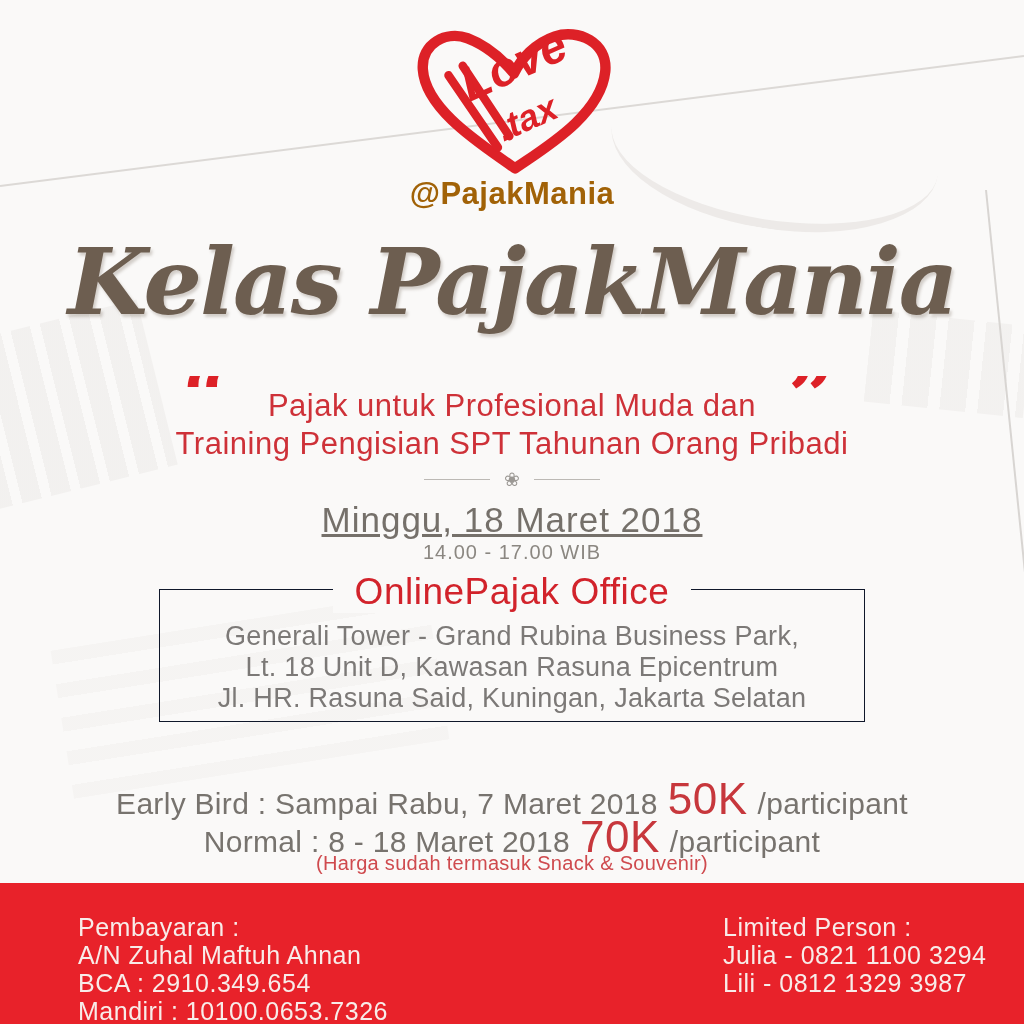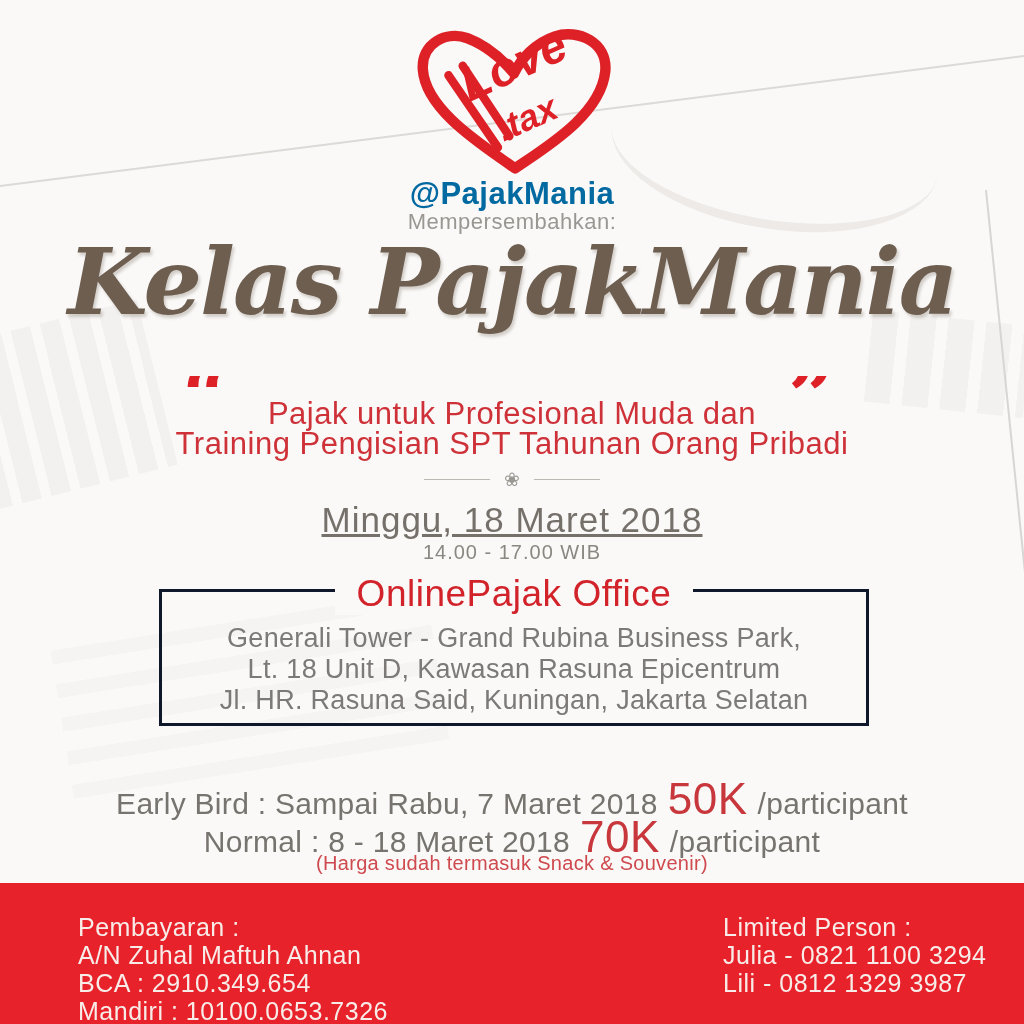--- a/index.html
+++ b/index.html
@@ -16,51 +16,51 @@
   .tex-right{left:868px;top:318px;width:160px;height:92px;transform:rotate(6deg);
     background:repeating-linear-gradient(90deg,#edebe9 0 26px,transparent 26px 38px);}
   .tex-papers{left:60px;top:620px;width:380px;height:150px;transform:rotate(-9deg);
     background:repeating-linear-gradient(180deg,#f1efed 0 14px,transparent 14px 34px);opacity:.5;}
   .glasses-arm{position:absolute;left:610px;top:70px;width:330px;height:150px;
     border:none;border-bottom:9px solid #e3dfdc;border-radius:50%;
     transform:rotate(9deg);opacity:.55;}
   
   .brand-heart{position:absolute;left:408px;top:24px;width:214px;height:152px;}
   .handle{position:absolute;left:0;top:176px;width:100%;text-align:center;
-    font-size:31px;font-weight:bold;color:#0369a1;letter-spacing:.5px;}
+    font-size:31px;font-weight:bold;color:#a16207;letter-spacing:.5px;}
   .tagline{position:absolute;left:0;top:209px;width:100%;text-align:center;
     font-size:22px;color:#9a9793;letter-spacing:.5px;}
   
   .main-title{position:absolute;left:0;top:228px;width:100%;text-align:center;
     font-family:"DejaVu Serif",serif;font-style:italic;font-weight:bold;
     font-size:92px;color:#6d5e50;letter-spacing:-2px;
     text-shadow:2px 3px 3px rgba(90,75,60,.25);}
   
   .quote{position:absolute;left:0;top:372px;width:100%;height:100px;}
   .quote-line{position:absolute;width:100%;text-align:center;
     color:#ce3138;letter-spacing:.5px;font-size:31px;}
-  .quote-line.l1{top:24px;}
+  .quote-line.l1{top:16px;}
   .quote-line.l2{top:54px;}
   .qmark{position:absolute;font-family:"DejaVu Serif",serif;font-weight:bold;
     color:#dd2127;font-size:82px;line-height:40px;height:46px;overflow:hidden;}
   .qmark.open{left:182px;top:4px;}
   .qmark.close{left:788px;top:4px;}
   
   .ornament{position:absolute;left:0;top:470px;width:100%;
     display:flex;align-items:center;justify-content:center;gap:14px;}
   .orn-line{width:66px;height:1px;background:#bcb9b5;}
   .orn-flower{font-size:19px;color:#9b9894;line-height:1;}
   
   .event-date{position:absolute;left:0;top:500px;width:100%;text-align:center;
     font-size:35px;color:#75706a;letter-spacing:1px;text-decoration:underline;}
   .event-time{position:absolute;left:0;top:541px;width:100%;text-align:center;
     font-size:20px;color:#8b8781;letter-spacing:1px;}
   
   .venue-box{position:absolute;left:159px;top:589px;width:704px;height:131px;
-    border:3px solid #0f172a;text-align:center;}
+    border:1px solid #0f172a;text-align:center;}
   .venue-name{display:inline-block;margin-top:-24px;padding:0 22px;background:#faf9f8;
     font-size:37px;color:#d2232b;letter-spacing:.5px;}
   .venue-address{margin-top:8px;font-size:27px;line-height:31px;color:#7c7977;letter-spacing:.3px;}
   
   .seats{position:absolute;left:0;top:736px;width:100%;
     display:flex;align-items:center;justify-content:center;gap:12px;}
   .seat-badge{width:38px;height:38px;border-radius:50%;background:#d5232b;
     display:flex;align-items:center;justify-content:center;}
   .seats-label{font-size:25px;font-style:italic;color:#d5232b;letter-spacing:1px;}
   
@@ -96,21 +96,20 @@
 
   <svg class="brand-heart" viewBox="0 0 220 160">
     <path d="M110 152 C 80 130, 16 92, 13 48 C 11 20, 38 7, 60 15 C 81 23, 99 40, 109 52
              C 116 37, 131 20, 152 13 C 176 5, 208 19, 205 50 C 200 96, 142 130, 110 152 Z" fill="none" stroke="#dd2127" stroke-width="11" stroke-linejoin="round"></path>
     <path d="M40 54 L92 130" stroke="#dd2127" stroke-width="9" stroke-linecap="round"></path>
     <path d="M55 44 L104 118" stroke="#dd2127" stroke-width="9" stroke-linecap="round"></path>
     <text x="62" y="82" transform="rotate(-24 62 82)" font-size="50" font-weight="bold" font-style="italic" font-family="Liberation Sans, sans-serif" fill="#dd2127">Love</text>
     <text x="98" y="124" transform="rotate(-24 98 124)" font-size="38" font-weight="bold" font-style="italic" font-family="Liberation Sans, sans-serif" fill="#dd2127">.tax</text>
   </svg>
   <div class="handle">@PajakMania</div>
-  <div class="tagline">Mempersembahkan:</div>
 
   <h1 class="main-title" style="margin:0">Kelas PajakMania</h1>
 
   <div class="quote">
     <span class="qmark open">“</span>
     <div class="quote-line l1">Pajak untuk Profesional Muda dan</div>
     <div class="quote-line l2">Training Pengisian SPT Tahunan Orang Pribadi</div>
     <span class="qmark close">”</span>
   </div>
 

